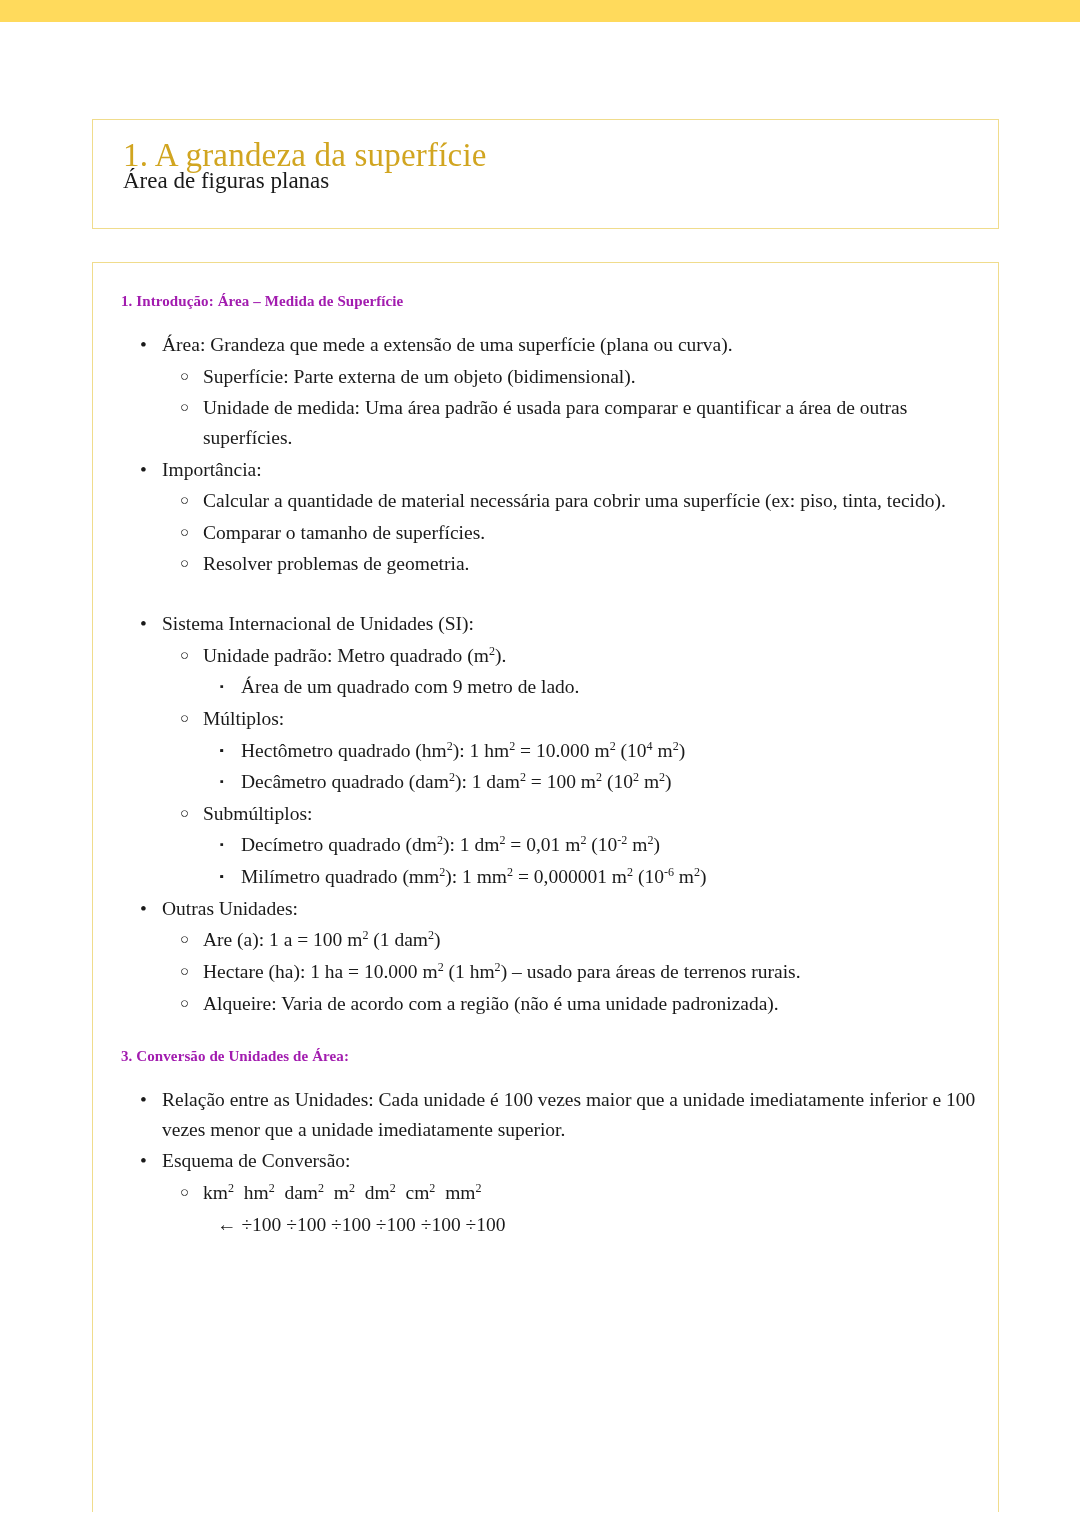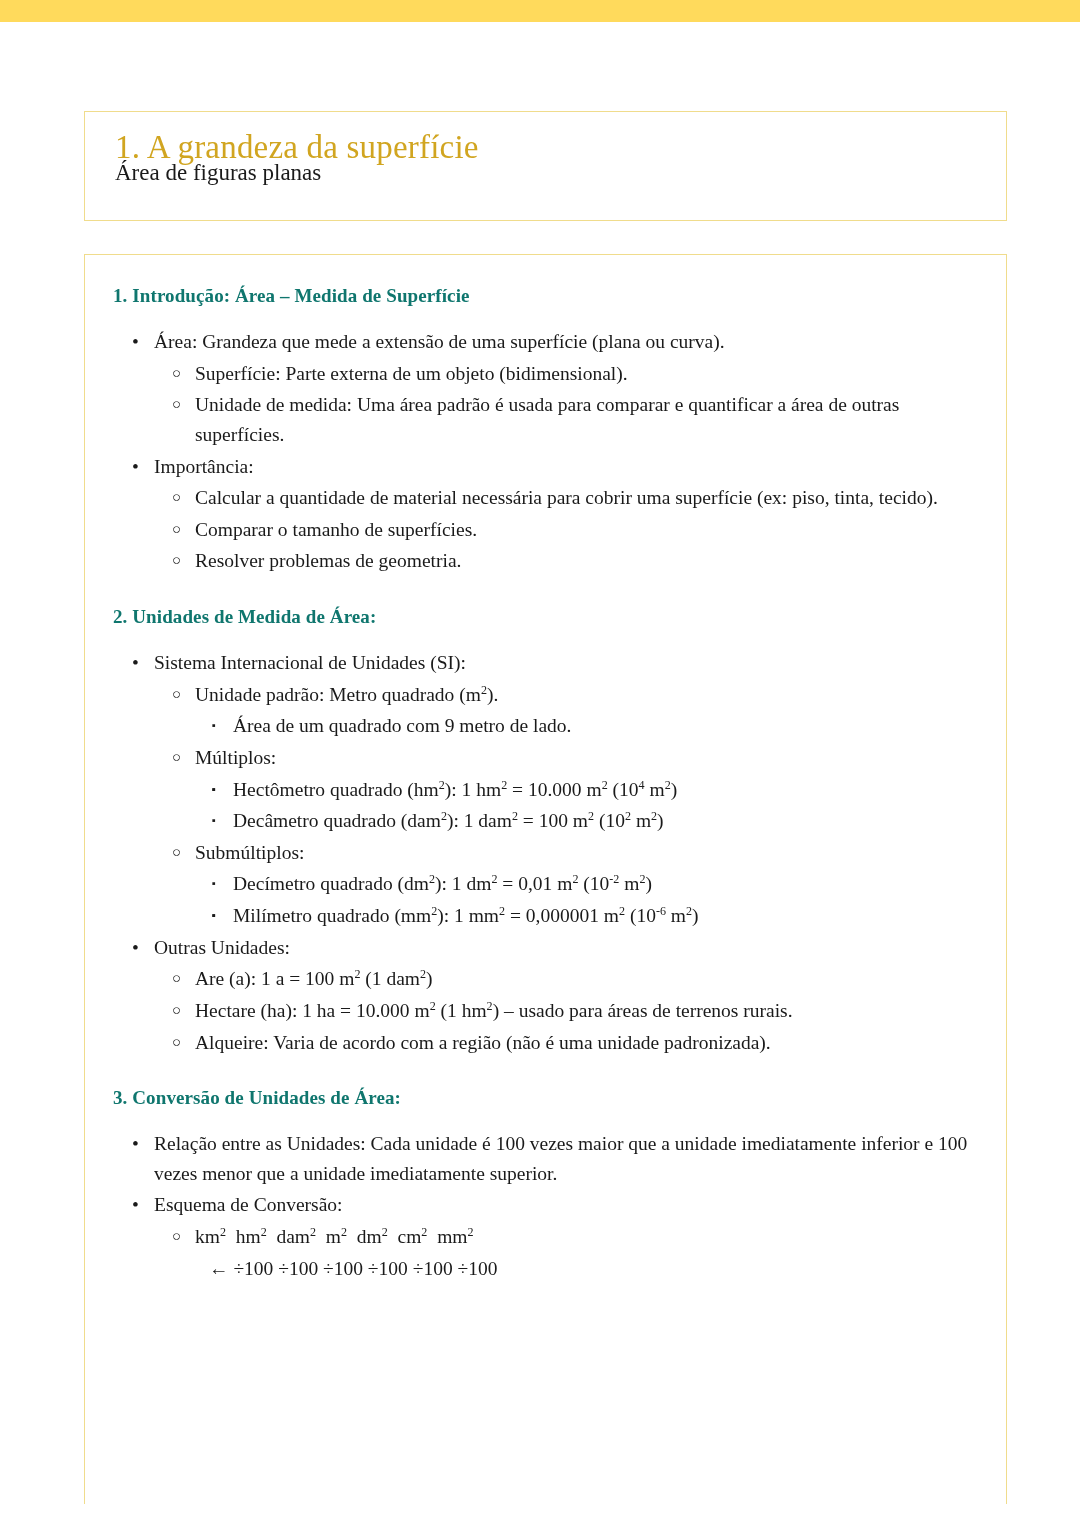--- a/index.html
+++ b/index.html
@@ -20,21 +20,21 @@
 
   
   .top-bar {
     width: 100%;
     height: 22px;
     background: #ffda5c;
   }
 
   
   .page {
-    padding: 8px;
+    padding: 16px;
   }
 
   
   .title-box {
     margin: 81px 65px 0 76px;
     border: 1px solid #f0dc8c;
     padding: 18px 28px 16px 30px;
     min-height: 110px;
   }
   .doc-title {
@@ -64,23 +64,23 @@
     border-left: 1px solid #f0dc8c;
     border-right: 1px solid #f0dc8c;
     border-bottom: none;
     padding: 30px 20px 60px 28px;
     min-height: 1250px;
   }
 
   
   .section-heading {
     font-family: "Liberation Serif", "DejaVu Serif", serif;
-    font-size: 19px;
+    font-size: 15px;
     font-weight: 700;
-    color: #0f766e;
+    color: #a21caf;
     letter-spacing: .1px;
     margin: 0 0 6px 0;
   }
   .section-block { margin-bottom: 30px; }
   .section-block:last-child { margin-bottom: 0; }
 
   
   ul.lvl1, ul.lvl2, ul.lvl3 {
     list-style: none;
     margin: 0;
@@ -195,21 +195,20 @@
               <span class="bullet">○</span>
               <span class="txt">Comparar o tamanho de superfícies.</span>
             </li>
             <li class="item l2">
               <span class="bullet">○</span>
               <span class="txt">Resolver problemas de geometria.</span>
             </li>
           </ul>
         </div>
         <div class="section-block">
-          <div class="section-heading">2. Unidades de Medida de Área:</div>
           <ul class="lvl1">
             <li class="item l1">
               <span class="bullet">•</span>
               <span class="txt">Sistema Internacional de Unidades (SI):</span>
             </li>
             <li class="item l2">
               <span class="bullet">○</span>
               <span class="txt">Unidade padrão: Metro quadrado (m<sup>2</sup>).</span>
             </li>
             <li class="item l3">

